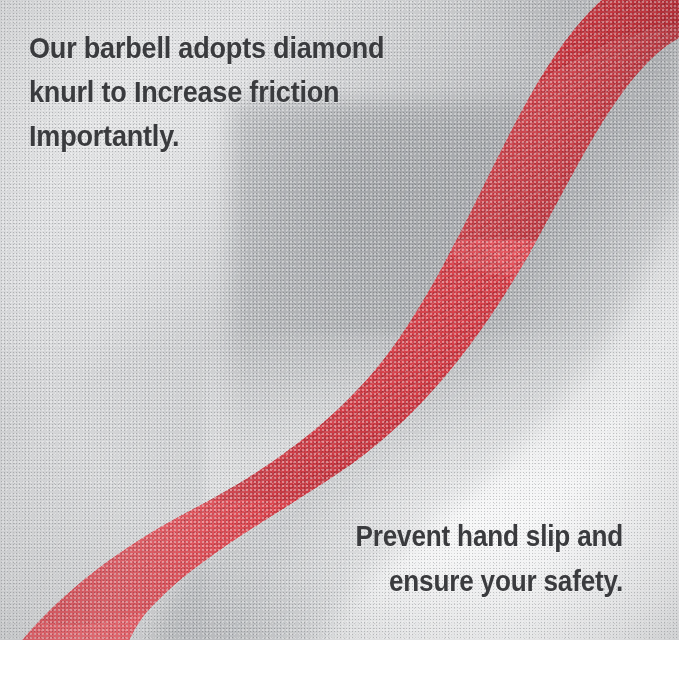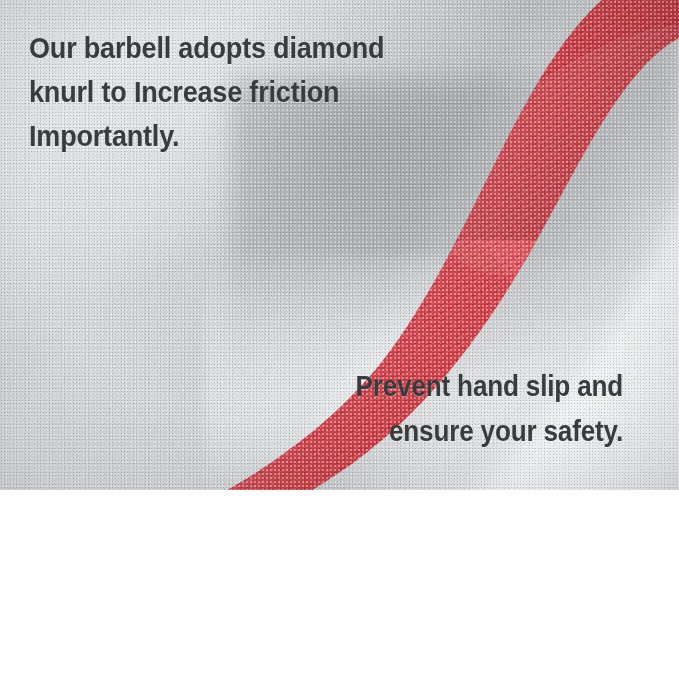--- a/index.html
+++ b/index.html
@@ -8,21 +8,21 @@
     padding: 0;
     background: #ffffff;
   }
   body {
     font-family: "Liberation Sans", sans-serif;
   }
 
   #stage {
     position: relative;
     width: 679px;
-    height: 490px;
+    height: 640px;
     overflow: hidden;
     background: #fef9c3;
   }
 
   
   .bg-base {
     position: absolute;
     inset: 0;
     background:
       radial-gradient(ellipse 70% 55% at 78% 88%, #f3f4f5 0%, #e8e9ea 45%, rgba(232,233,234,0) 72%),

